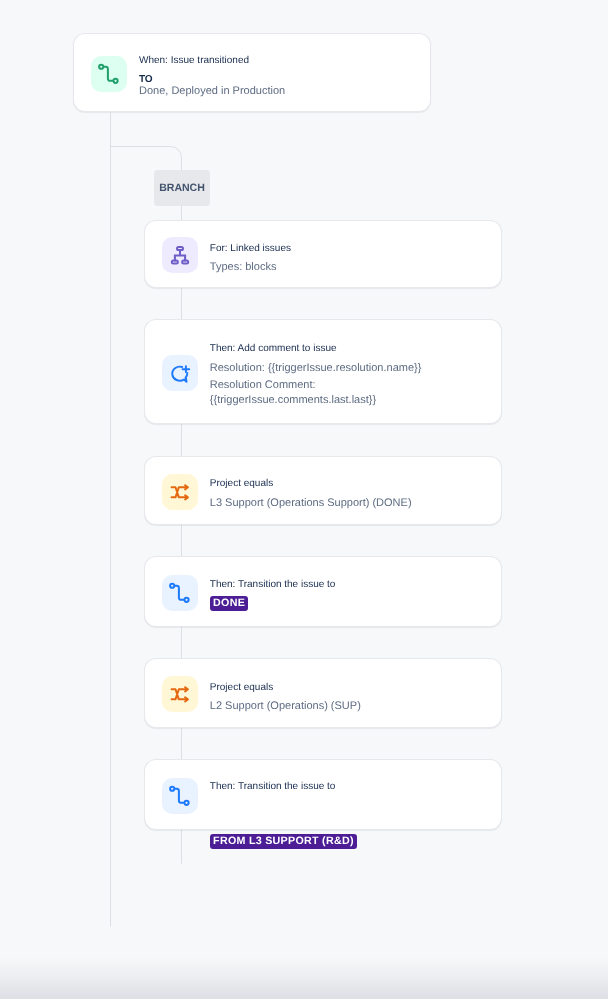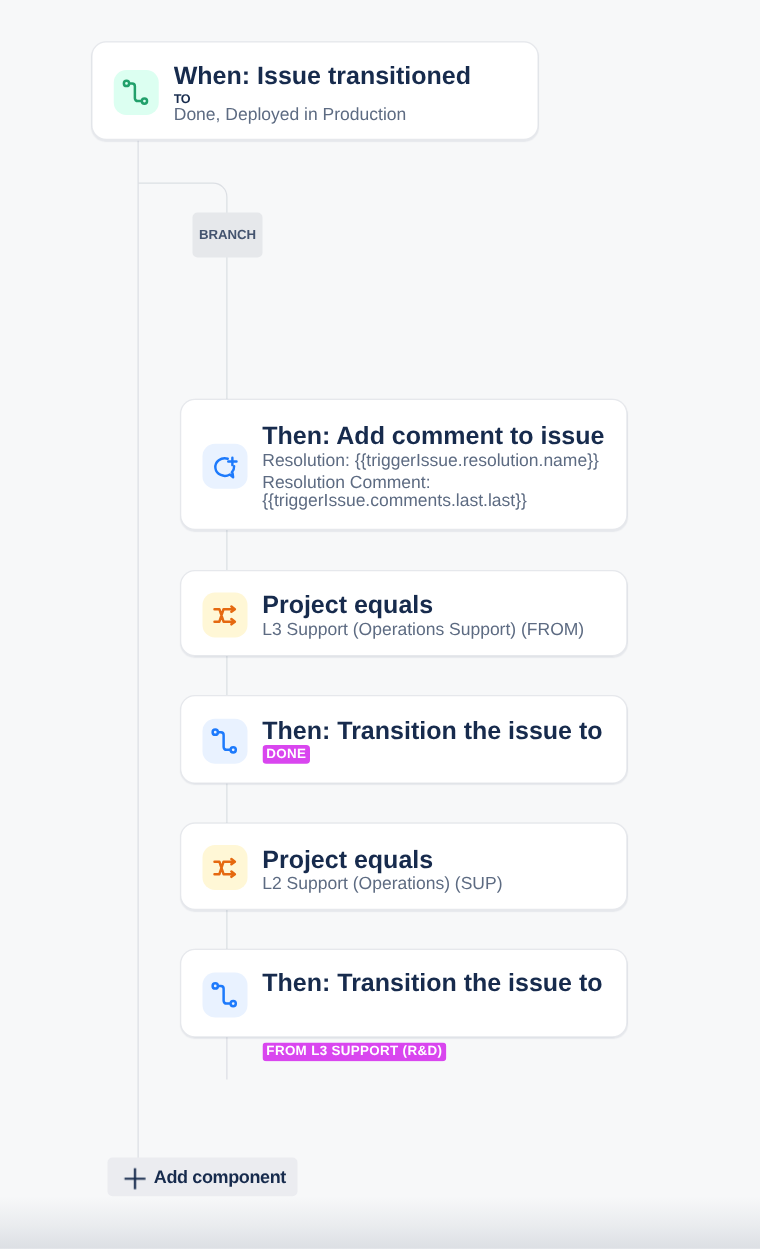--- a/index.html
+++ b/index.html
@@ -27,26 +27,26 @@
     border: 1px solid rgba(9,30,66,0.10);
     box-shadow: 0 1px 1px rgba(9,30,66,0.07);
   }
   .icon-box {
     position:absolute;
     width: 36px; height: 36px; border-radius: 10px;
     display:flex; align-items:center; justify-content:center;
   }
   .card-body { position:absolute; }
   .card-body > div { white-space: nowrap; }
-  .card-title { font-size:20px; color:#172B4D; font-weight:700; line-height:20px; }
-  .card-sub { font-size:14px; color:#5D6B82; line-height:16.7px; }
+  .card-title { font-size:10px; color:#172B4D; font-weight:400; line-height:20px; }
+  .card-sub { font-size:11px; color:#5D6B82; line-height:16.7px; }
   .card-sub-strong { font-size:10.1px; color:#172B4D; font-weight:700; letter-spacing:-0.35px; line-height:14px;text-align:center; }
 
   .lozenge {
-    display:inline-block; background:#d946ef; color:#FFFFFF;
+    display:inline-block; background:#4c1d95; color:#FFFFFF;
     font-size:10.7px; font-weight:700; letter-spacing:0.28px;
     padding:2.1px 3.0px 1.6px 3.3px; border-radius:3px; line-height:11.2px;
     white-space:nowrap;
   }
 
   .pill {
     position:absolute; background:#E6E8EB; border-radius:4px;
     color:#44546F; font-size:10.6px; font-weight:600; letter-spacing:-0.05px;
     display:flex; align-items:center; justify-content:center;
     z-index:2;
@@ -85,20 +85,34 @@
         <circle cx="18.55" cy="18.85" r="2.1" stroke="#22A06B" stroke-width="2"></circle>
       </svg>
     </div>
     <div class="card-body" style="left:65.0px; top:0px; right:0;">
       <div class="card-title" style="position:absolute; top:16.94px;">When: Issue transitioned</div>
       <div class="card-sub-strong" style="position:absolute; top:38.95px;">TO</div>
       <div class="card-sub" style="position:absolute; top:49.19px;">Done, Deployed in Production</div>
     </div>
   </div>
 
+  <div class="card" style="left:144px; top:220.1px; width:358px; height:68.3px;">
+    <div class="icon-box" style="left:17px; top:16.15px; background:#EEEBFF;">
+      <svg width="24" height="24" viewBox="0 0 24 24" fill="none">
+        <path d="M12 7.1v5.3M6.9 17.4v-5h10.2v5" stroke="#6E5DC6" stroke-width="2" stroke-linecap="square"></path>
+        <rect x="9" y="3.9" width="6" height="3.2" rx="1.6" stroke="#6E5DC6" stroke-width="2"></rect>
+        <rect x="3.85" y="17.5" width="6" height="3" rx="1.5" stroke="#6E5DC6" stroke-width="2"></rect>
+        <rect x="14.15" y="17.5" width="6" height="3" rx="1.5" stroke="#6E5DC6" stroke-width="2"></rect>
+      </svg>
+    </div>
+    <div class="card-body" style="left:64.80px; top:0; right:0;">
+      <div class="card-title" style="position:absolute; top:17.74px;">For: Linked issues</div>
+      <div class="card-sub" style="position:absolute; top:37.69px;">Types: blocks</div>
+    </div>
+  </div>
 
   <div class="card" style="left:144px; top:319.3px; width:358px; height:105.1px;">
     <div class="icon-box" style="left:17px; top:34.55px; background:#E9F2FF;">
       <svg width="24" height="24" viewBox="0 0 24 24" fill="none">
         <path d="M14.2 6.0A7.6 7.0 0 1 0 15.9 18.6l2.6 2.2-0.45-3.2" stroke="#1D7AFC" stroke-width="1.95" stroke-linecap="round" stroke-linejoin="round"></path>
         <path d="M19.3 11.9a7.6 7.0 0 0 1-1.85 5.0" stroke="#1D7AFC" stroke-width="1.95" stroke-linecap="round"></path>
         <path d="M17.9 5.15v5.95M14.6 8.15h6.6" stroke="#1D7AFC" stroke-width="1.95" stroke-linecap="round"></path>
       </svg>
     </div>
     <div class="card-body" style="left:64.80px; top:0; right:0;">
@@ -111,21 +125,21 @@
 
   <div class="card" style="left:144px; top:455.9px; width:358px; height:69.3px;">
     <div class="icon-box" style="left:17px; top:16.65px; background:#FFF7D6;">
       <svg width="24" height="24" viewBox="0 0 24 24" fill="none">
         <path d="M3.6 7.3H7.5L10.85 17.35H18.9M3.6 17.35H7.5L10.85 7.3H18.9" stroke="#E56910" stroke-width="2" stroke-linecap="round" stroke-linejoin="round"></path>
           <path d="M17.1 5.2 19.9 7.3 17.1 9.4M17.1 15.25 19.9 17.35 17.1 19.45" stroke="#E56910" stroke-width="2" stroke-linecap="round" stroke-linejoin="round"></path>
       </svg>
     </div>
     <div class="card-body" style="left:64.80px; top:0; right:0;">
       <div class="card-title" style="position:absolute; top:17.34px;">Project equals</div>
-      <div class="card-sub" style="position:absolute; top:37.99px;">L3 Support (Operations Support) (FROM)</div>
+      <div class="card-sub" style="position:absolute; top:37.99px;">L3 Support (Operations Support) (DONE)</div>
     </div>
   </div>
 
   <div class="card" style="left:144px; top:556.4px; width:358px; height:70.3px;">
     <div class="icon-box" style="left:17px; top:17.15px; background:#E9F2FF;">
       <svg width="24" height="24" viewBox="0 0 24 24" fill="none">
         <path d="M7.3 4.75h1.4a2.2 2.2 0 0 1 2.2 2.2v9.7a2.2 2.2 0 0 0 2.2 2.2h2.35" stroke="#1D7AFC" stroke-width="2" stroke-linecap="round" stroke-linejoin="round"></path>
         <circle cx="4.2" cy="4.75" r="2.1" stroke="#1D7AFC" stroke-width="2"></circle>
         <circle cx="18.55" cy="18.85" r="2.1" stroke="#1D7AFC" stroke-width="2"></circle>
       </svg>
@@ -161,23 +175,15 @@
     </div>
     <div class="card-body" style="left:64.80px; top:0; right:0;">
       <div class="card-title" style="position:absolute; top:16.84px;">Then: Transition the issue to</div>
       <div style="position:absolute; top:37.90px; line-height:0;margin-top:36px;">
         <span class="lozenge">FROM L3 SUPPORT (R&amp;D)</span>
       </div>
     </div>
   </div>
 
 
-  <div class="btn" style="left:86px; top:926px; width:152px; height:31px;">
-    <span class="plus" style="position:absolute; left:12.6px; top:7.7px;">
-        <svg width="18" height="18" viewBox="0 0 18 18" fill="none">
-          <path d="M9 0.6v16.8M0.6 9h16.8" stroke="#172B4D" stroke-width="1.75" stroke-linecap="butt"></path>
-        </svg>
-      </span>
-    <span style="position:absolute; left:37.1px; top:5.84px;">Add component</span>
-  </div>
 
   <div class="bottom-fade"></div>
 </div>
 
 </body></html>

